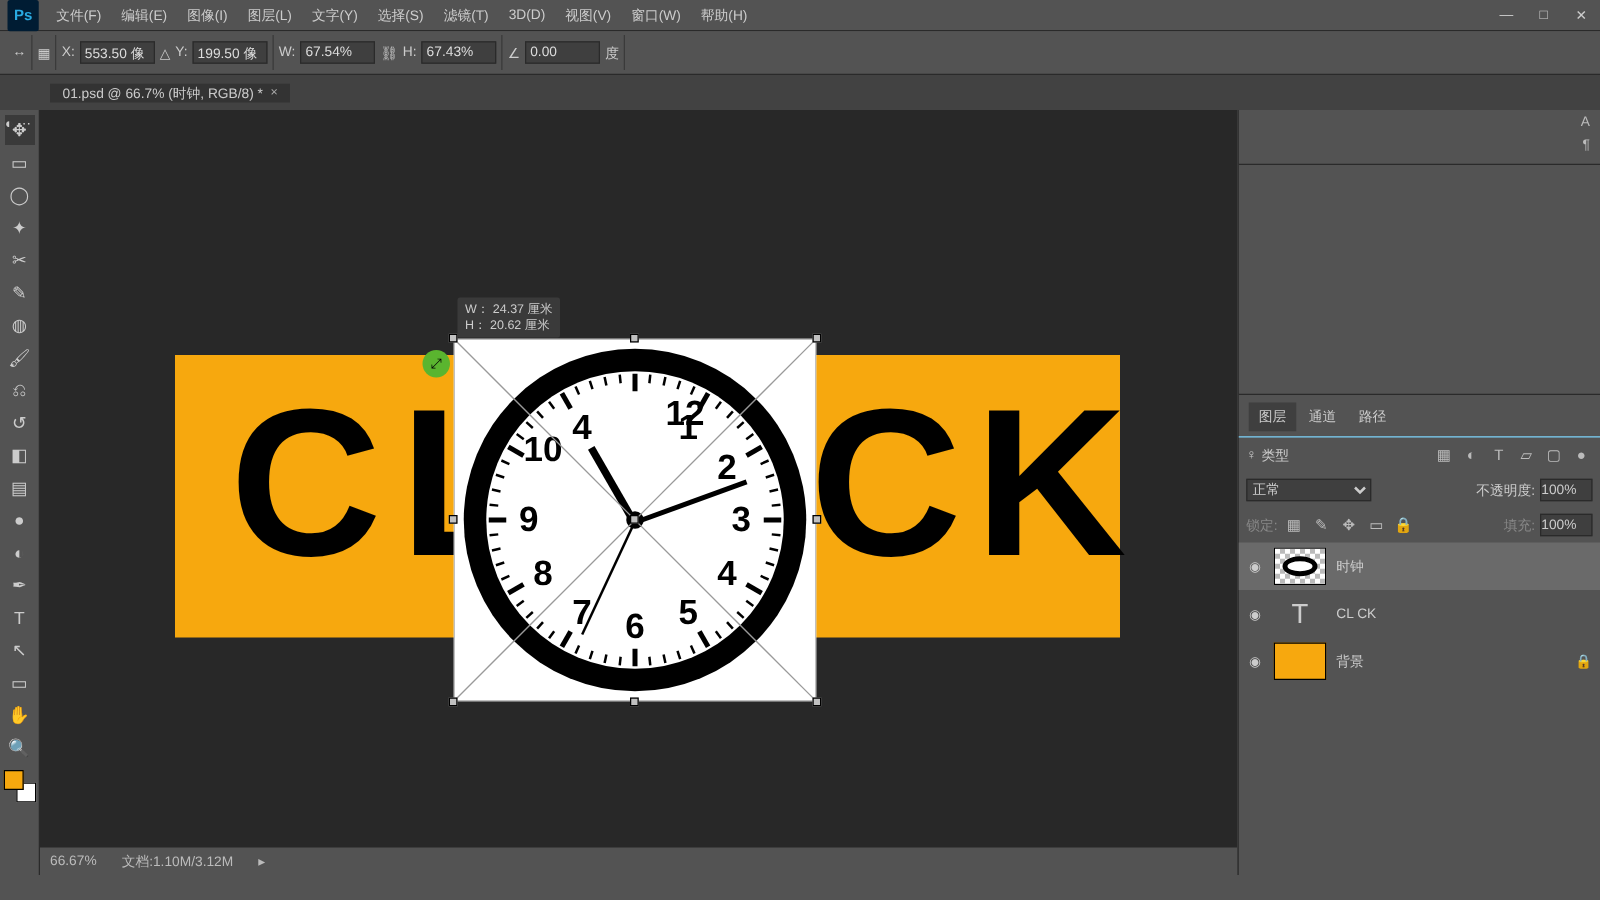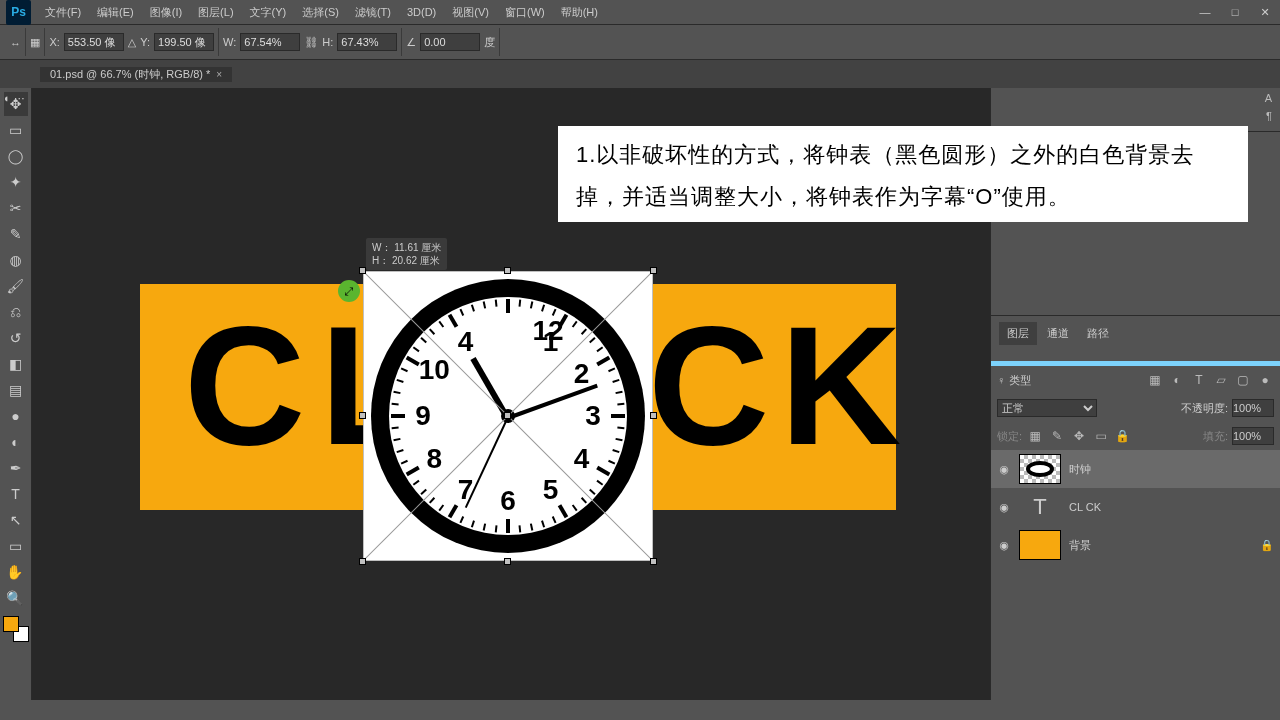--- a/index.html
+++ b/index.html
@@ -35,21 +35,21 @@
   .bbox{position:absolute;left:331px;top:183px;width:290px;height:290px;}
   .bbox .frame{position:absolute;inset:0;border:1px solid #c0c0c0;}
   .bbox .diag{position:absolute;width:141.4%;height:1px;background:#9a9a9a;left:50%;top:50%;transform-origin:center;}
   .handle{position:absolute;width:7px;height:7px;background:#c0c0c0;border:1px solid #000;}
   .dims-tip{position:absolute;background:#3a3a3a;color:#ccc;font-size:10px;padding:3px 6px;line-height:13px;border-radius:2px;}
   .green-dot{position:absolute;width:22px;height:22px;border-radius:50%;background:#5ab52f;display:flex;align-items:center;justify-content:center;font-size:11px;color:#000;}
   .instruction{position:absolute;top:38px;right:32px;width:690px;height:96px;background:#fff;color:#000;font-size:22px;line-height:42px;padding:8px 18px;letter-spacing:1px;}
   .right{width:290px;background:#535353;border-left:1px solid #2a2a2a;position:relative;}
   .right-top{height:44px;border-bottom:1px solid #2a2a2a;display:flex;flex-direction:column;align-items:flex-end;padding:4px 8px;gap:6px;color:#bbb;}
   .panel-spacer{height:184px;border-bottom:1px solid #2a2a2a;}
-  .ptabs{display:flex;padding:6px 8px 16px;border-bottom:5px solid #7dd3fc;gap:2px;}
+  .ptabs{display:flex;padding:6px 8px 4px;border-bottom:1px solid #7dd3fc;gap:2px;}
   .ptab{padding:4px 8px;font-size:11px;}
   .ptab.active{background:#3f3f3f;}
   .prow{display:flex;align-items:center;height:28px;padding:0 6px;gap:4px;}
   .prow .iconbtn{width:18px;height:18px;display:flex;align-items:center;justify-content:center;color:#bbb;font-size:12px;}
   select,.prow input{background:#3f3f3f;border:1px solid #2a2a2a;color:#ccc;font-size:11px;height:18px;}
   select{width:100px;}
   .layer{display:flex;align-items:center;height:38px;padding:2px 6px;gap:8px;}
   .layer.active{background:#6a6a6a;}
   .eye{width:14px;text-align:center;}
   .thumb{width:42px;height:30px;background:#fff;border:1px solid #000;position:relative;font-size:16px;overflow:hidden;}
@@ -223,46 +223,51 @@
           <div class="num" style="left: 119px; top: 34px; margin-left: 40px;">12</div>
           <div class="num" style="left: 161.5px; top: 45.3878px;">1</div>
           <div class="num" style="left: 192.612px; top: 76.5px;">2</div>
           <div class="num" style="left: 204px; top: 119px;">3</div>
           <div class="num" style="left: 192.612px; top: 161.5px;">4</div>
           <div class="num" style="left: 161.5px; top: 192.612px;">5</div>
           <div class="num" style="left: 119px; top: 204px;">6</div>
           <div class="num" style="left: 76.5px; top: 192.612px;">7</div>
           <div class="num" style="left: 45.3878px; top: 161.5px;">8</div>
           <div class="num" style="left: 34px; top: 119px;">9</div>
-          <div class="num" style="left: 45.3878px; top: 73px; text-align: right;">10</div>
+          <div class="num" style="left: 45.3878px; top: 63px; text-align: right;">10</div>
           <div class="num" style="left: 76.5px; top: 45.3878px;">4</div>
         </div>
     </div>
 
     <div class="bbox">
       <div class="frame"></div>
       <div class="diag" style="transform:translate(-50%,-50%) rotate(45deg)"></div>
       <div class="diag" style="transform:translate(-50%,-50%) rotate(-45deg)"></div>
       <div class="handle" style="left:-4px;top:-4px"></div>
       <div class="handle" style="right:-4px;top:-4px"></div>
       <div class="handle" style="left:-4px;bottom:-4px"></div>
       <div class="handle" style="right:-4px;bottom:-4px"></div>
       <div class="handle" style="left:calc(50% - 4px);top:-4px"></div>
       <div class="handle" style="left:calc(50% - 4px);bottom:-4px"></div>
       <div class="handle" style="left:-4px;top:calc(50% - 4px)"></div>
       <div class="handle" style="right:-4px;top:calc(50% - 4px)"></div>
       <div class="handle" style="left:calc(50% - 4px);top:calc(50% - 4px)"></div>
     </div>
 
     <div class="dims-tip" style="left:334px;top:150px">
-      <div>W： 11.61 厘米</div>
+      <div>W： 24.37 厘米</div>
       <div>H： 20.62 厘米</div>
     </div>
     <div class="green-dot" style="left:306px;top:192px">⤢</div>
 
+    <div class="statusbar">
+      <span>66.67%</span>
+      <span>文档:1.10M/3.12M</span>
+      <span>▸</span>
+    </div>
   </div>
 
   <div class="right">
     <div class="right-top">
       <div>A</div>
       <div>¶</div>
     </div>
     <div class="panel-spacer"></div>
     <div class="ptabs">
       <div class="ptab active">图层</div>
@@ -312,14 +317,13 @@
       <span>CL  CK</span>
     </div>
     <div class="layer">
       <span class="eye">◉</span>
       <div class="thumb" style="background:#f7a80e"></div>
       <span>背景</span>
       <span style="margin-left:auto">🔒</span>
     </div>
   </div>
 
-  <div class="instruction">1.以非破坏性的方式，将钟表（黑色圆形）之外的白色背景去掉，并适当调整大小，将钟表作为字幕“O”使用。</div>
 </div>
 
 </body></html>

